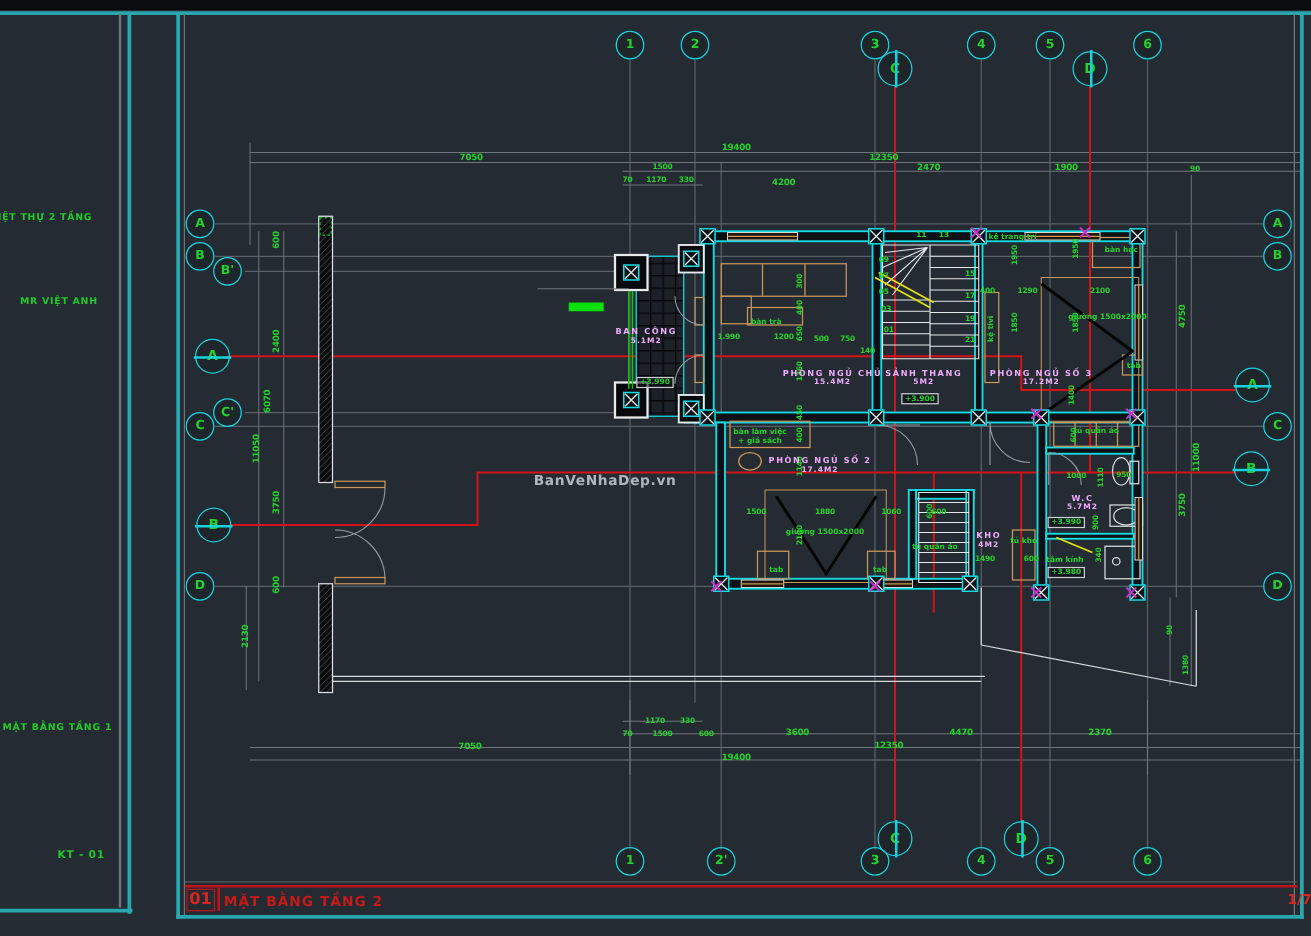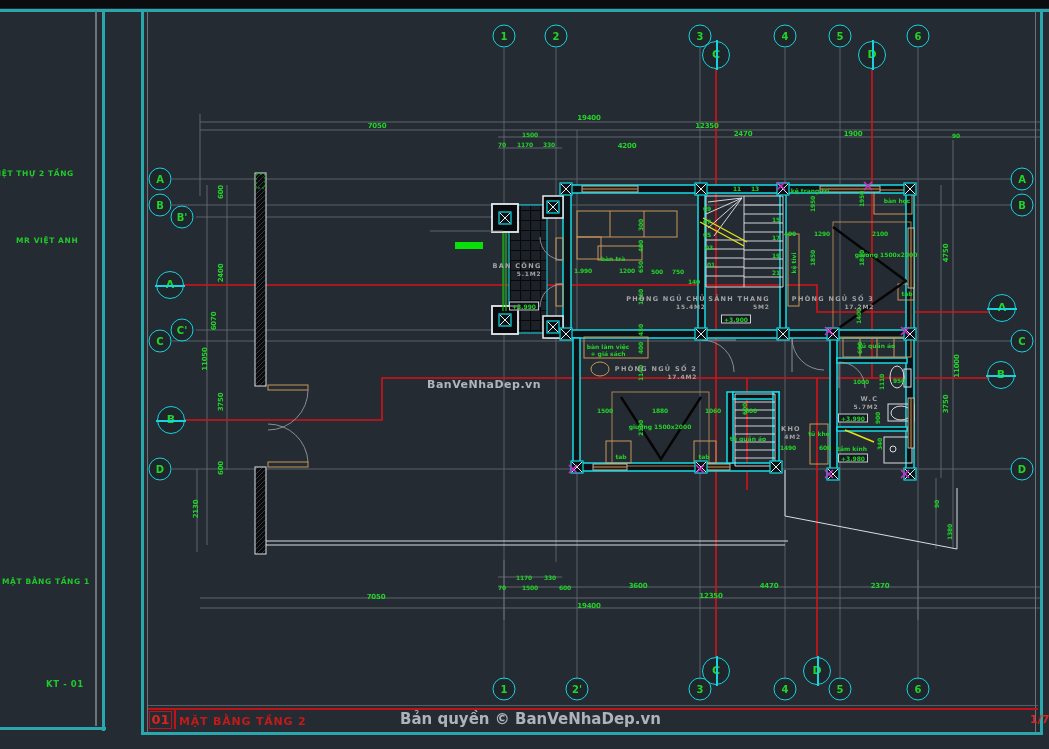--- a/index.html
+++ b/index.html
@@ -14,21 +14,21 @@
   .sidebar-text{position:absolute;color:#1fca2b;font-weight:700;font-size:7.5px;
                 letter-spacing:.6px;white-space:nowrap;}
   
   .dim{position:absolute;transform:translate(-50%,-50%);color:#23d22a;font-weight:700;
        font-size:7px;letter-spacing:-.2px;white-space:nowrap;}
   .dim.sm{font-size:6px;}
   .dim.vert{transform:translate(-50%,-50%) rotate(-90deg);}
   .flab{position:absolute;transform:translate(-50%,-50%);color:#23d22a;font-weight:700;
         font-size:6px;white-space:nowrap;}
   .flab.vert{transform:translate(-50%,-50%) rotate(-90deg);}
-  .room{position:absolute;transform:translate(-50%,-50%);text-align:right;color:#a3a3a3;}
+  .room{position:absolute;transform:translate(-50%,-50%);text-align:center;color:#f0abfc;}
   .room .rn{display:block;font-weight:700;font-size:6.5px;letter-spacing:1.3px;white-space:nowrap;}
   .room .ra{display:block;font-weight:700;font-size:6px;letter-spacing:.8px;white-space:nowrap;}
   .lvl{position:absolute;transform:translate(-50%,-50%);color:#23d22a;font-weight:700;
        font-size:6px;border:1px solid #c9ced3;background:rgba(8,10,13,.55);
        padding:0 2px;white-space:nowrap;}
   .bub{position:absolute;transform:translate(-50%,-50%);width:21px;height:21px;
        border:1.6px solid #17d3dd;border-radius:50%;color:#23d22a;font-weight:700;
        font-size:10px;line-height:21px;text-align:center;background:rgba(18,22,28,.3);}
   .bub.big{width:26px;height:26px;line-height:26px;font-size:11px;}
   .bub.h::after{content:"";position:absolute;left:-2px;right:-2px;top:50%;height:1.5px;
@@ -402,16 +402,15 @@
     </div>
 
   <div class="watermark">BanVeNhaDep.vn</div>
 
 
   <div class="footer">
     <div class="redline"></div>
     <span class="idx">01</span>
     <div class="tdiv"></div>
     <span class="ttl">MẶT BẰNG TẦNG 2</span>
-    <span class="copy">Bản quyền © BanVeNhaDep.vn</span>
     <span class="scale">1/75</span>
   </div>
 </div>
 
 </body></html>

